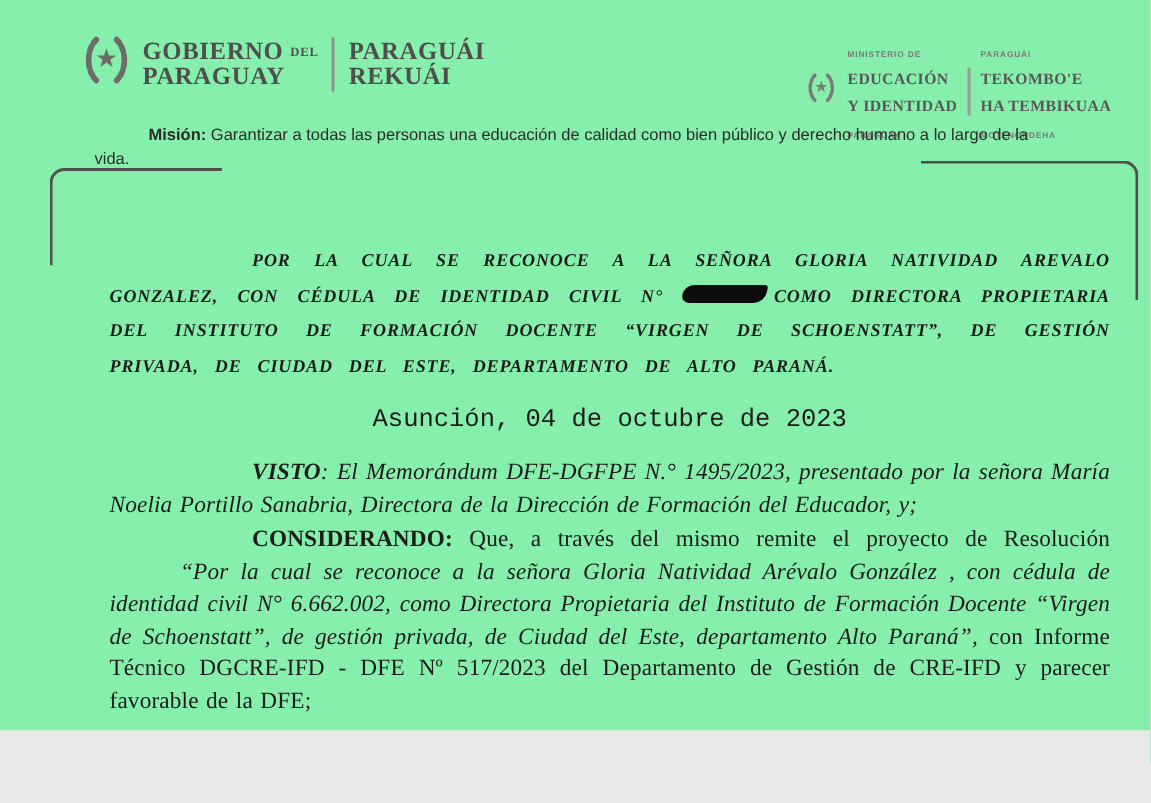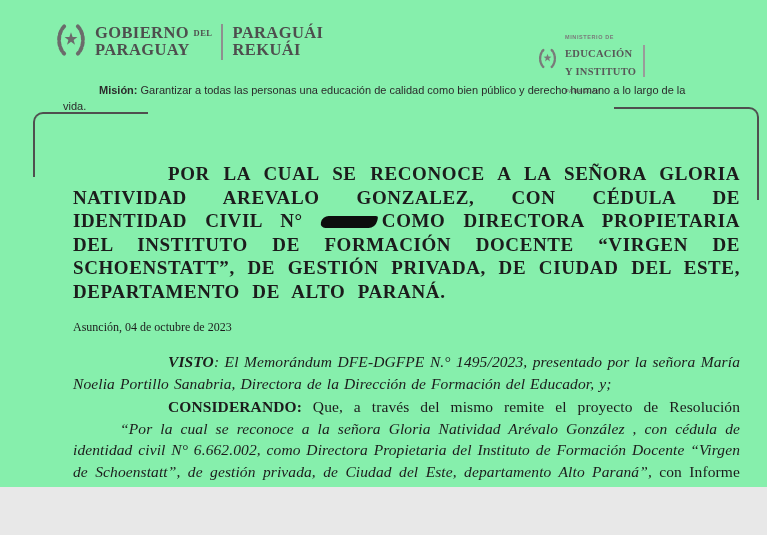--- a/index.html
+++ b/index.html
@@ -43,32 +43,32 @@
 
   
   .doc { position:absolute; left:73px; top:148px; width:667px; }
 
   .res-title {
     text-align:center; font-weight:bold; font-style:italic; font-size:16px;
     letter-spacing:0.2px; margin:0 40px 0 0;
   }
 
   .subject {
-    margin:14px 0 0 0; font-weight:bold; font-size:19px;
+    margin:14px 0 0 0; font-weight:bold; font-style:italic; font-size:12px;
     line-height:23.5px; text-align:justify; text-indent:95px;
     letter-spacing:0.6px; word-spacing:7px;
   }
 
   .redaction-blob {
     display:inline-block; width:56px; height:12px; background:#0d0d0d;
     border-radius:8px 3px 9px 7px; transform:skewX(-12deg);
     vertical-align:-1px; margin-right:5px;
   }
 
-  .dateline { margin:14px 0 0 0; text-align:left; font-size:12px; line-height:21px; }
+  .dateline { margin:14px 0 0 0; text-align:center; font-size:17px; line-height:21px;font-family:Liberation Mono, monospace; }
 
   .para {
     font-size:15.5px; line-height:21.5px; text-align:justify; text-indent:95px;
     letter-spacing:0.1px; word-spacing:1px; margin:0;
   }
   .para.visto { margin-top:13px;font-style:italic; }
   .para.considerando { margin-top:2px; }
   .para b { font-weight:bold; }
   .para .quote-italic { font-style:italic;margin-left:47px; }
 </style>
@@ -101,24 +101,30 @@
     <span class="wreath-icon">
       <svg width="21" height="23" viewBox="0 0 40 42">
         <path d="M12 5 C4 13 4 29 12 37" fill="none" stroke="#7a7a7a" stroke-width="4.5" stroke-dasharray="4 2.6" stroke-linecap="round"></path>
         <path d="M28 5 C36 13 36 29 28 37" fill="none" stroke="#7a7a7a" stroke-width="4.5" stroke-dasharray="4 2.6" stroke-linecap="round"></path>
         <polygon points="20,12 21.9,17.4 27.6,17.5 23.1,20.9 24.7,26.5 20,23 15.3,26.5 16.9,20.9 12.4,17.5 18.1,17.4" fill="#7a7a7a"></polygon>
       </svg>
     </span>
     <span class="mec-col">
       <span class="mec-tiny">MINISTERIO DE</span><br>
       <span class="mec-big">EDUCACIÓN</span><br>
-      <span class="mec-big">Y INSTITUTO</span><br>
+      <span class="mec-big">Y IDENTIDAD</span><br>
       <span class="mec-tiny">PARAGUAY</span>
     </span>
     <span class="mec-divider"></span>
+    <span class="mec-col">
+      <span class="mec-tiny">PARAGUÁI</span><br>
+      <span class="mec-big">TEKOMBO'E</span><br>
+      <span class="mec-big">HA TEMBIKUAA</span><br>
+      <span class="mec-tiny">MOTENONDEHA</span>
+    </span>
   </div>
 
   <div class="mission"><b>Misión:</b><span> Garantizar a todas las personas una educación de calidad como bien público y derecho humano a lo largo de la vida.</span></div>
 
   <div class="bracket-tl"></div>
   <div class="bracket-tr"></div>
 
   <div class="doc">
 
 

